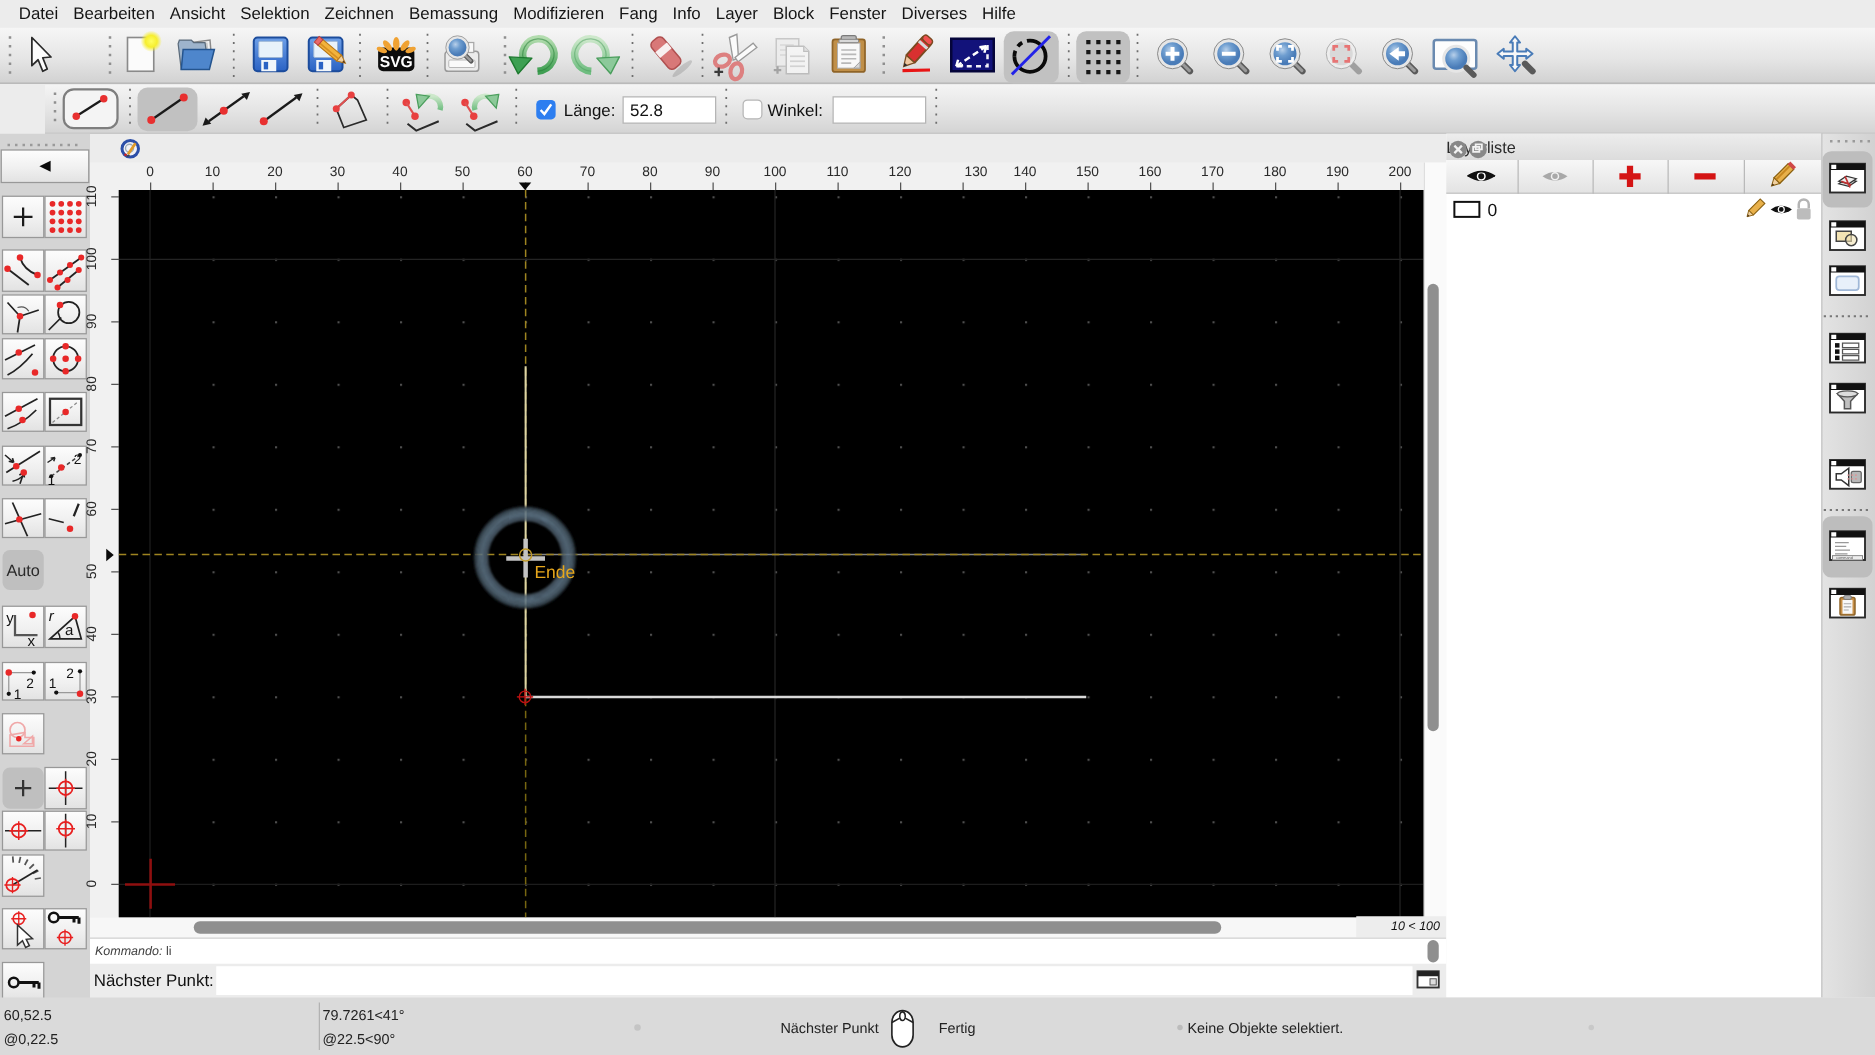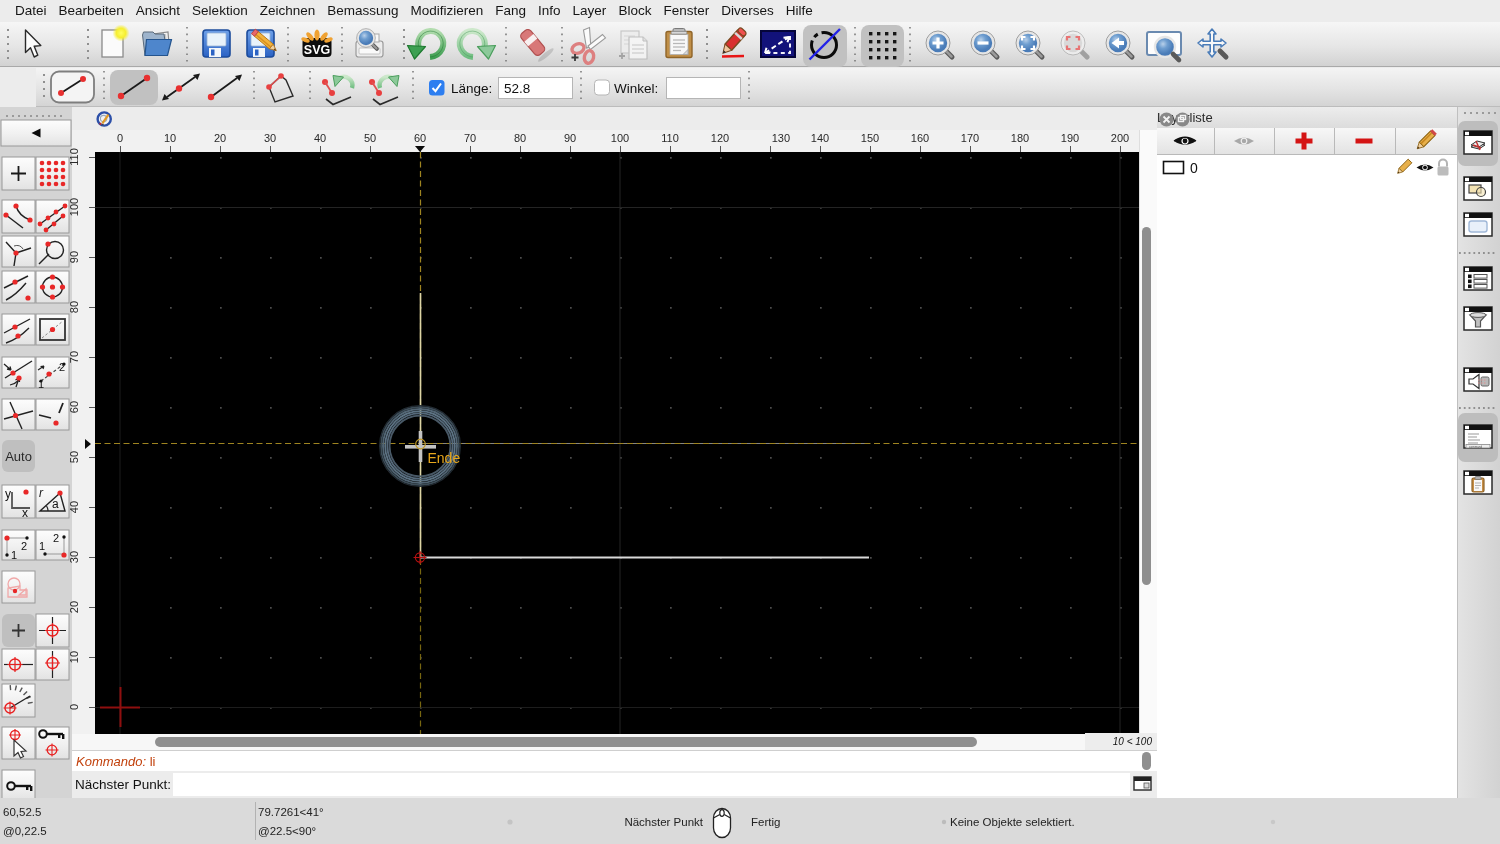--- a/index.html
+++ b/index.html
@@ -32,21 +32,21 @@
 #vruler { left:72px; top:152px; width:23px; height:582px; background:#f1f1f1; }
 #canvas { left:95px; top:152px; width:1044px; height:582px; background:#000; }
 #vscroll { left:1139px; top:130px; width:18px; height:604px; background:#fafafa;
   border-left:1px solid #dedede; }
 #vthumb { left:1142px; top:227px; width:9px; height:358px; background:#8f8f8f; border-radius:5px; }
 #hscrollrow { left:72px; top:734px; width:1085px; height:16px; background:#f7f7f7; }
 #hthumb { left:155px; top:737px; width:822px; height:10px; background:#8f8f8f; border-radius:5px; }
 #cornerbox { left:1085px; top:733px; width:72px; height:33px; background:#ededed;
   font-size:10px; color:#111; text-align:right; line-height:17px; padding-right:5px;font-style:italic; }
 #kommandorow { left:72px; top:750px; width:1085px; height:37px; background:#ffffff;
-  border-top:1px solid #cfcfcf; font-size:13px; line-height:21px; color:#c2410c; }
+  border-top:1px solid #cfcfcf; font-size:10px; line-height:21px; color:#404040; }
 #naechsterrow { left:72px; top:771px; width:1085px; height:27px; background:#ececec;
   font-size:13.5px; line-height:27px; color:#111; }
 #npinput { left:173px; top:773px; width:957px; height:23px; background:#fff; }
 
 
 #statusbar { left:0; top:798px; width:1500px; height:46px; background:#dadada;
   font-size:11.5px; color:#222; }
 
 
 #layerpanel { left:1157px; top:107px; width:300px; height:691px; background:#fff; }

